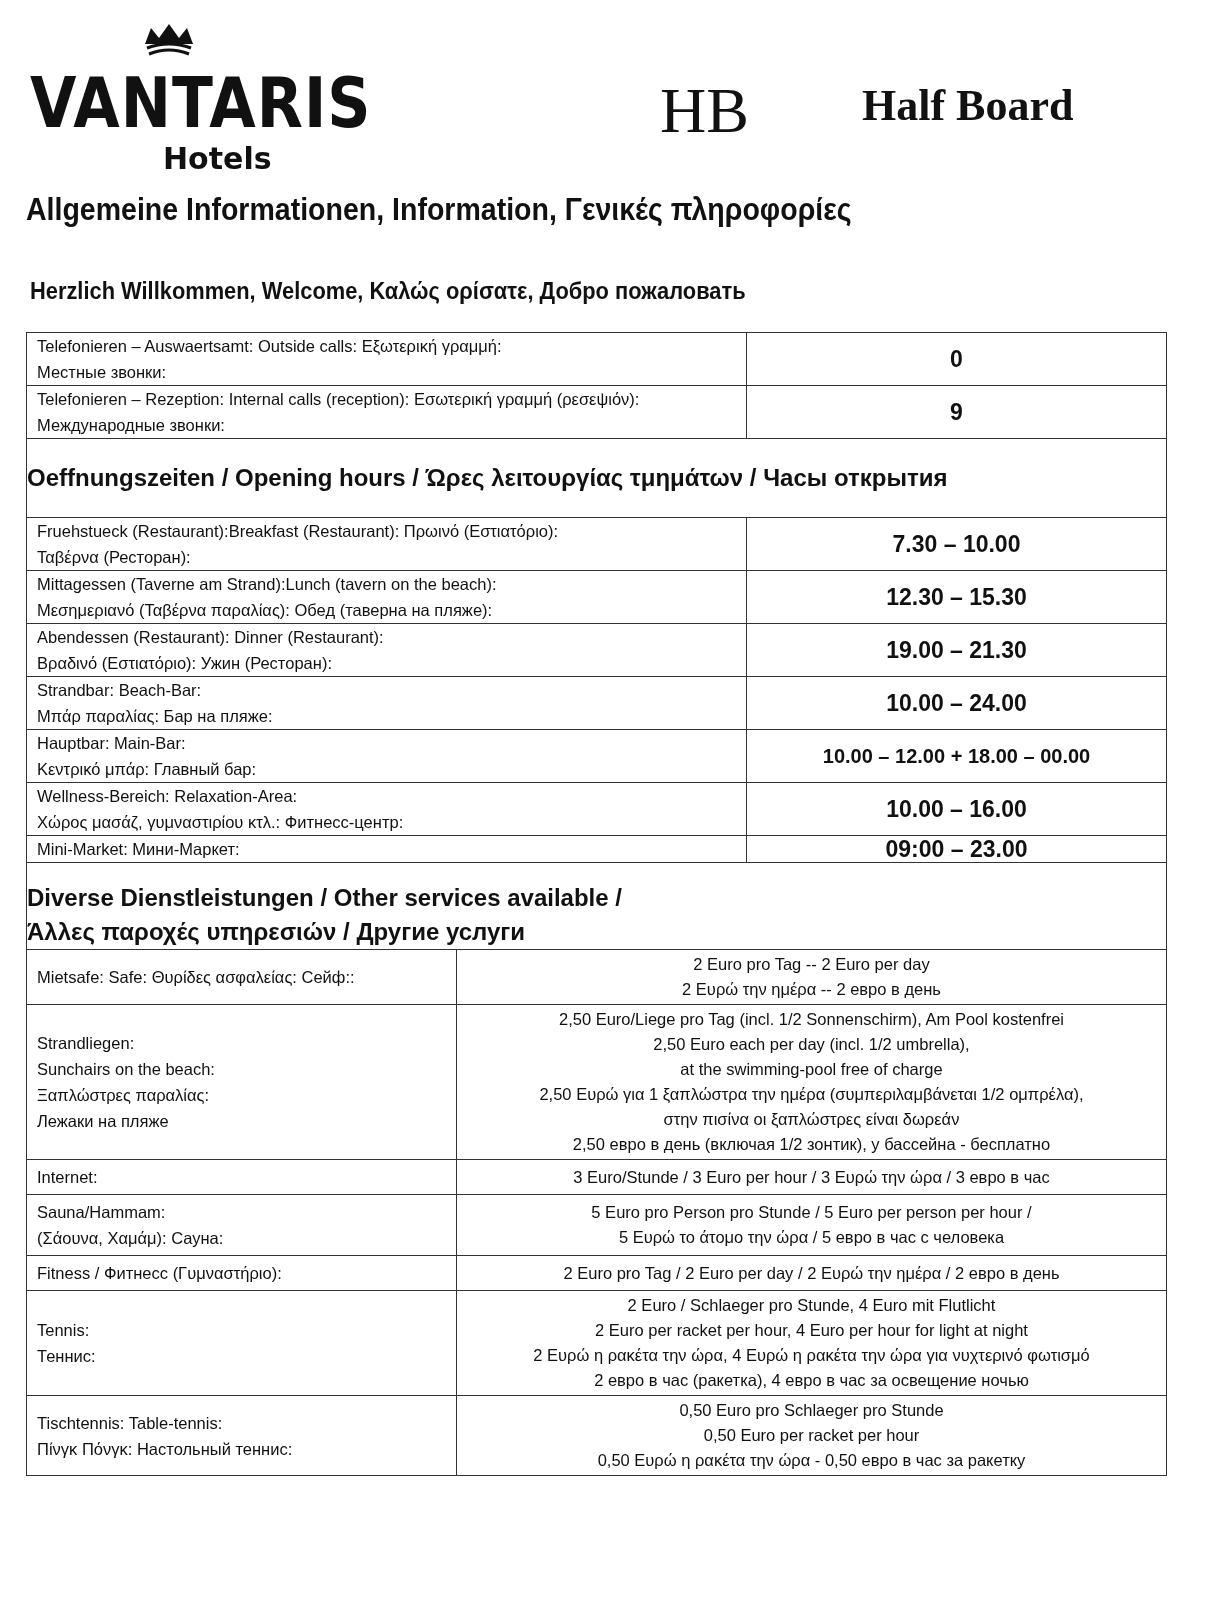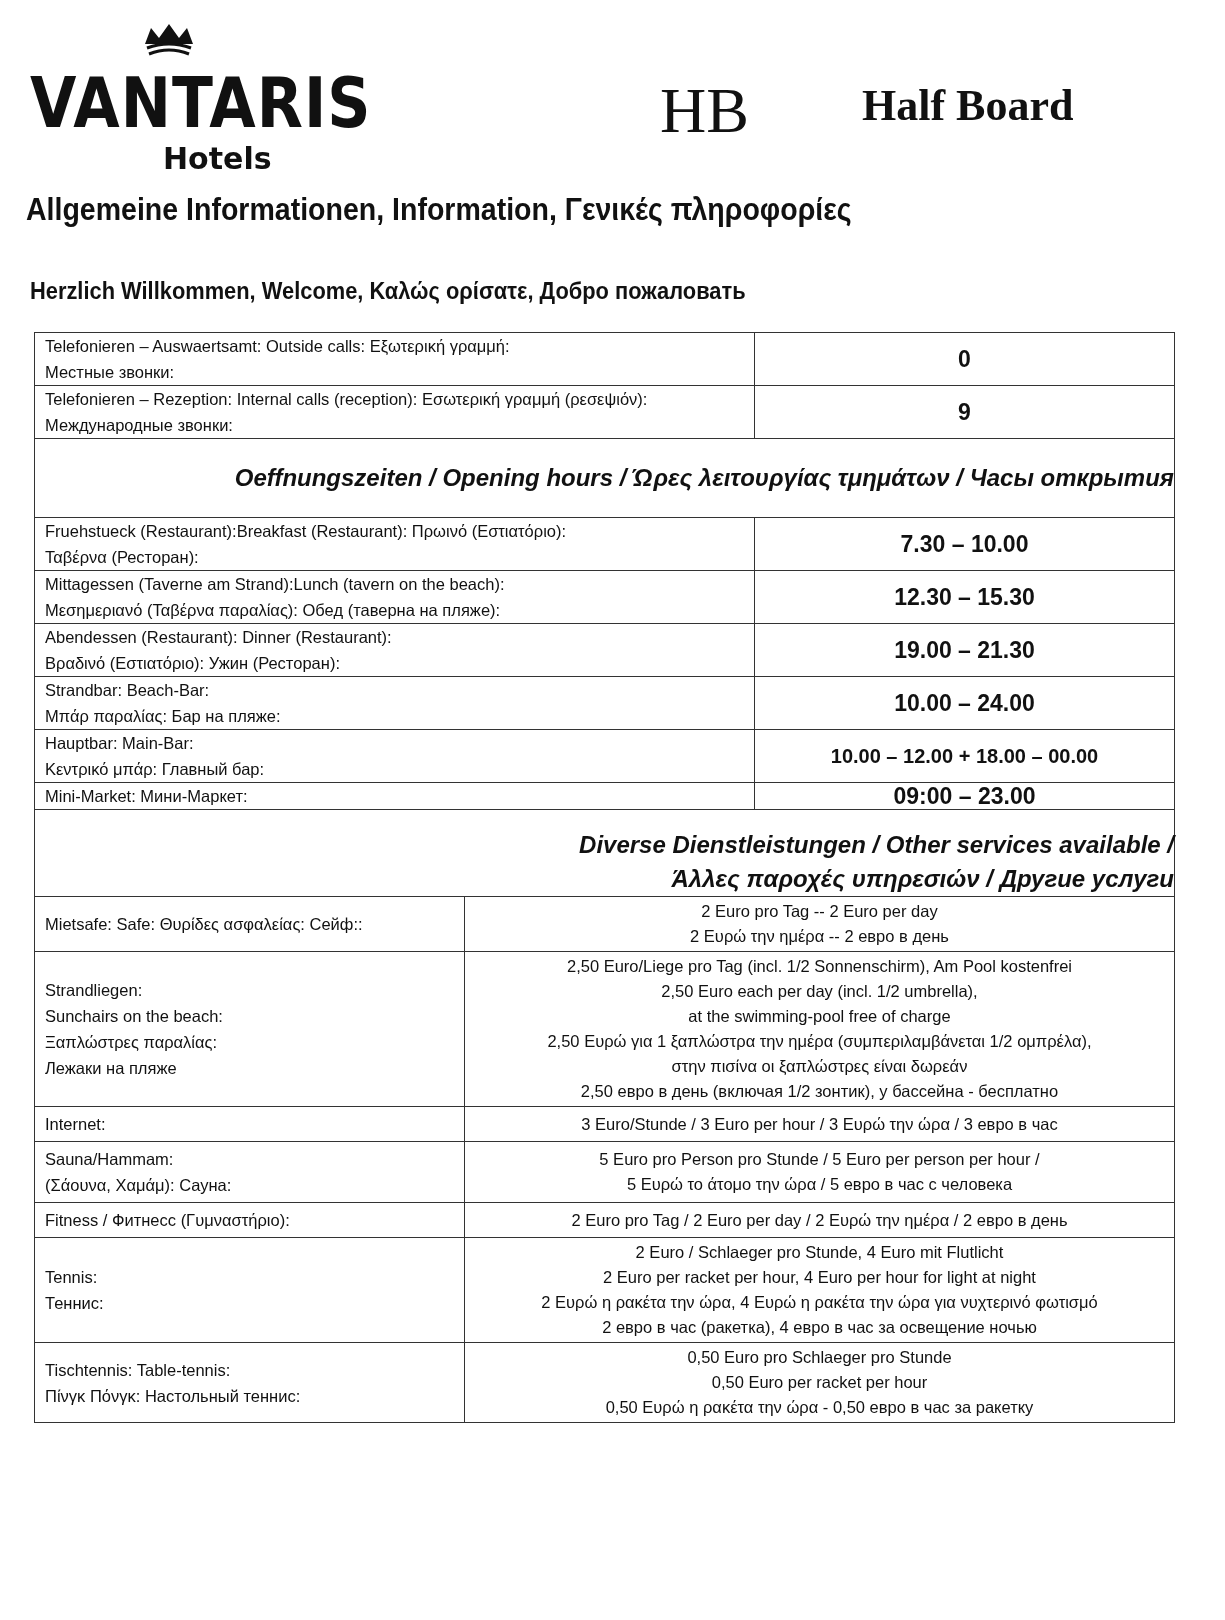--- a/index.html
+++ b/index.html
@@ -27,32 +27,32 @@
       font-weight: bold; font-size: 44px; line-height: 1; color: #111;
     }
     .title {
       position: absolute; left: 26px; top: 192px; font-size: 31px; font-weight: bold;
       transform: scaleX(0.92); transform-origin: left top; white-space: nowrap;
     }
     .welcome {
       position: absolute; left: 30px; top: 278px; font-size: 23.5px; font-weight: bold;
       transform: scaleX(0.93); transform-origin: left top; white-space: nowrap;
     }
-    .sheet { position: absolute; left: 34px; top: 332px; width: 1140px; }
+    .sheet { position: absolute; left: 26px; top: 332px; width: 1140px; }
     table { border-collapse: collapse; width: 100%; table-layout: fixed; }
     td {
       border: 1.5px solid #333; padding: 0 10px; vertical-align: middle;
       font-size: 16.5px; line-height: 26px;
     }
     td.val { text-align: center; font-weight: bold; }
     td.big { font-size: 23px; }
     td.mid { font-size: 20px; margin-left: 20px; }
     .sec-head td {
-      text-align: right; font-weight: bold; font-size: 24px; line-height: 34px;
-      padding: 22px 0; border-left: 1.5px solid #333; border-right: 1.5px solid #333; font-style: italic;
+      text-align: left; font-weight: bold; font-size: 24px; line-height: 34px;
+      padding: 22px 0; border-left: 1.5px solid #333; border-right: 1.5px solid #333;
     }
     .sec-head2 td { padding: 18px 0 0 0; line-height: 34px; }
     .lbl-line { display: block; white-space: nowrap; }
     .svc td.val { font-weight: normal; font-size: 16.5px; line-height: 25px; padding: 2px 8px; }
     .svc td.lbl { padding: 4px 10px; }
   </style>
 </head>
 <body>
 
 <div class="logo">
@@ -125,20 +125,27 @@
             <span class="lbl-line">Μπάρ παραλίας: Бар на пляже:</span>
           </td>
           <td class="val big">10.00 – 24.00</td>
         </tr>
         <tr>
           <td class="lbl">
             <span class="lbl-line">Hauptbar: Main-Bar:</span>
             <span class="lbl-line">Κεντρικό μπάρ: Главный бар:</span>
           </td>
           <td class="val mid">10.00 – 12.00   +   18.00 – 00.00</td>
+        </tr>
+        <tr>
+          <td class="lbl">
+            <span class="lbl-line">Wellness-Bereich:  Relaxation-Area:</span>
+            <span class="lbl-line">Χώρος μασάζ, γυμναστιρίου κτλ.: Фитнесс-центр:</span>
+          </td>
+          <td class="val big">10.00 – 16.00</td>
         </tr>
         <tr>
           <td class="lbl">
             <span class="lbl-line">Mini-Market:   Мини-Маркет:</span>
           </td>
           <td class="val big">09:00 – 23.00</td>
         </tr>
       </tbody>
   </table>
 

